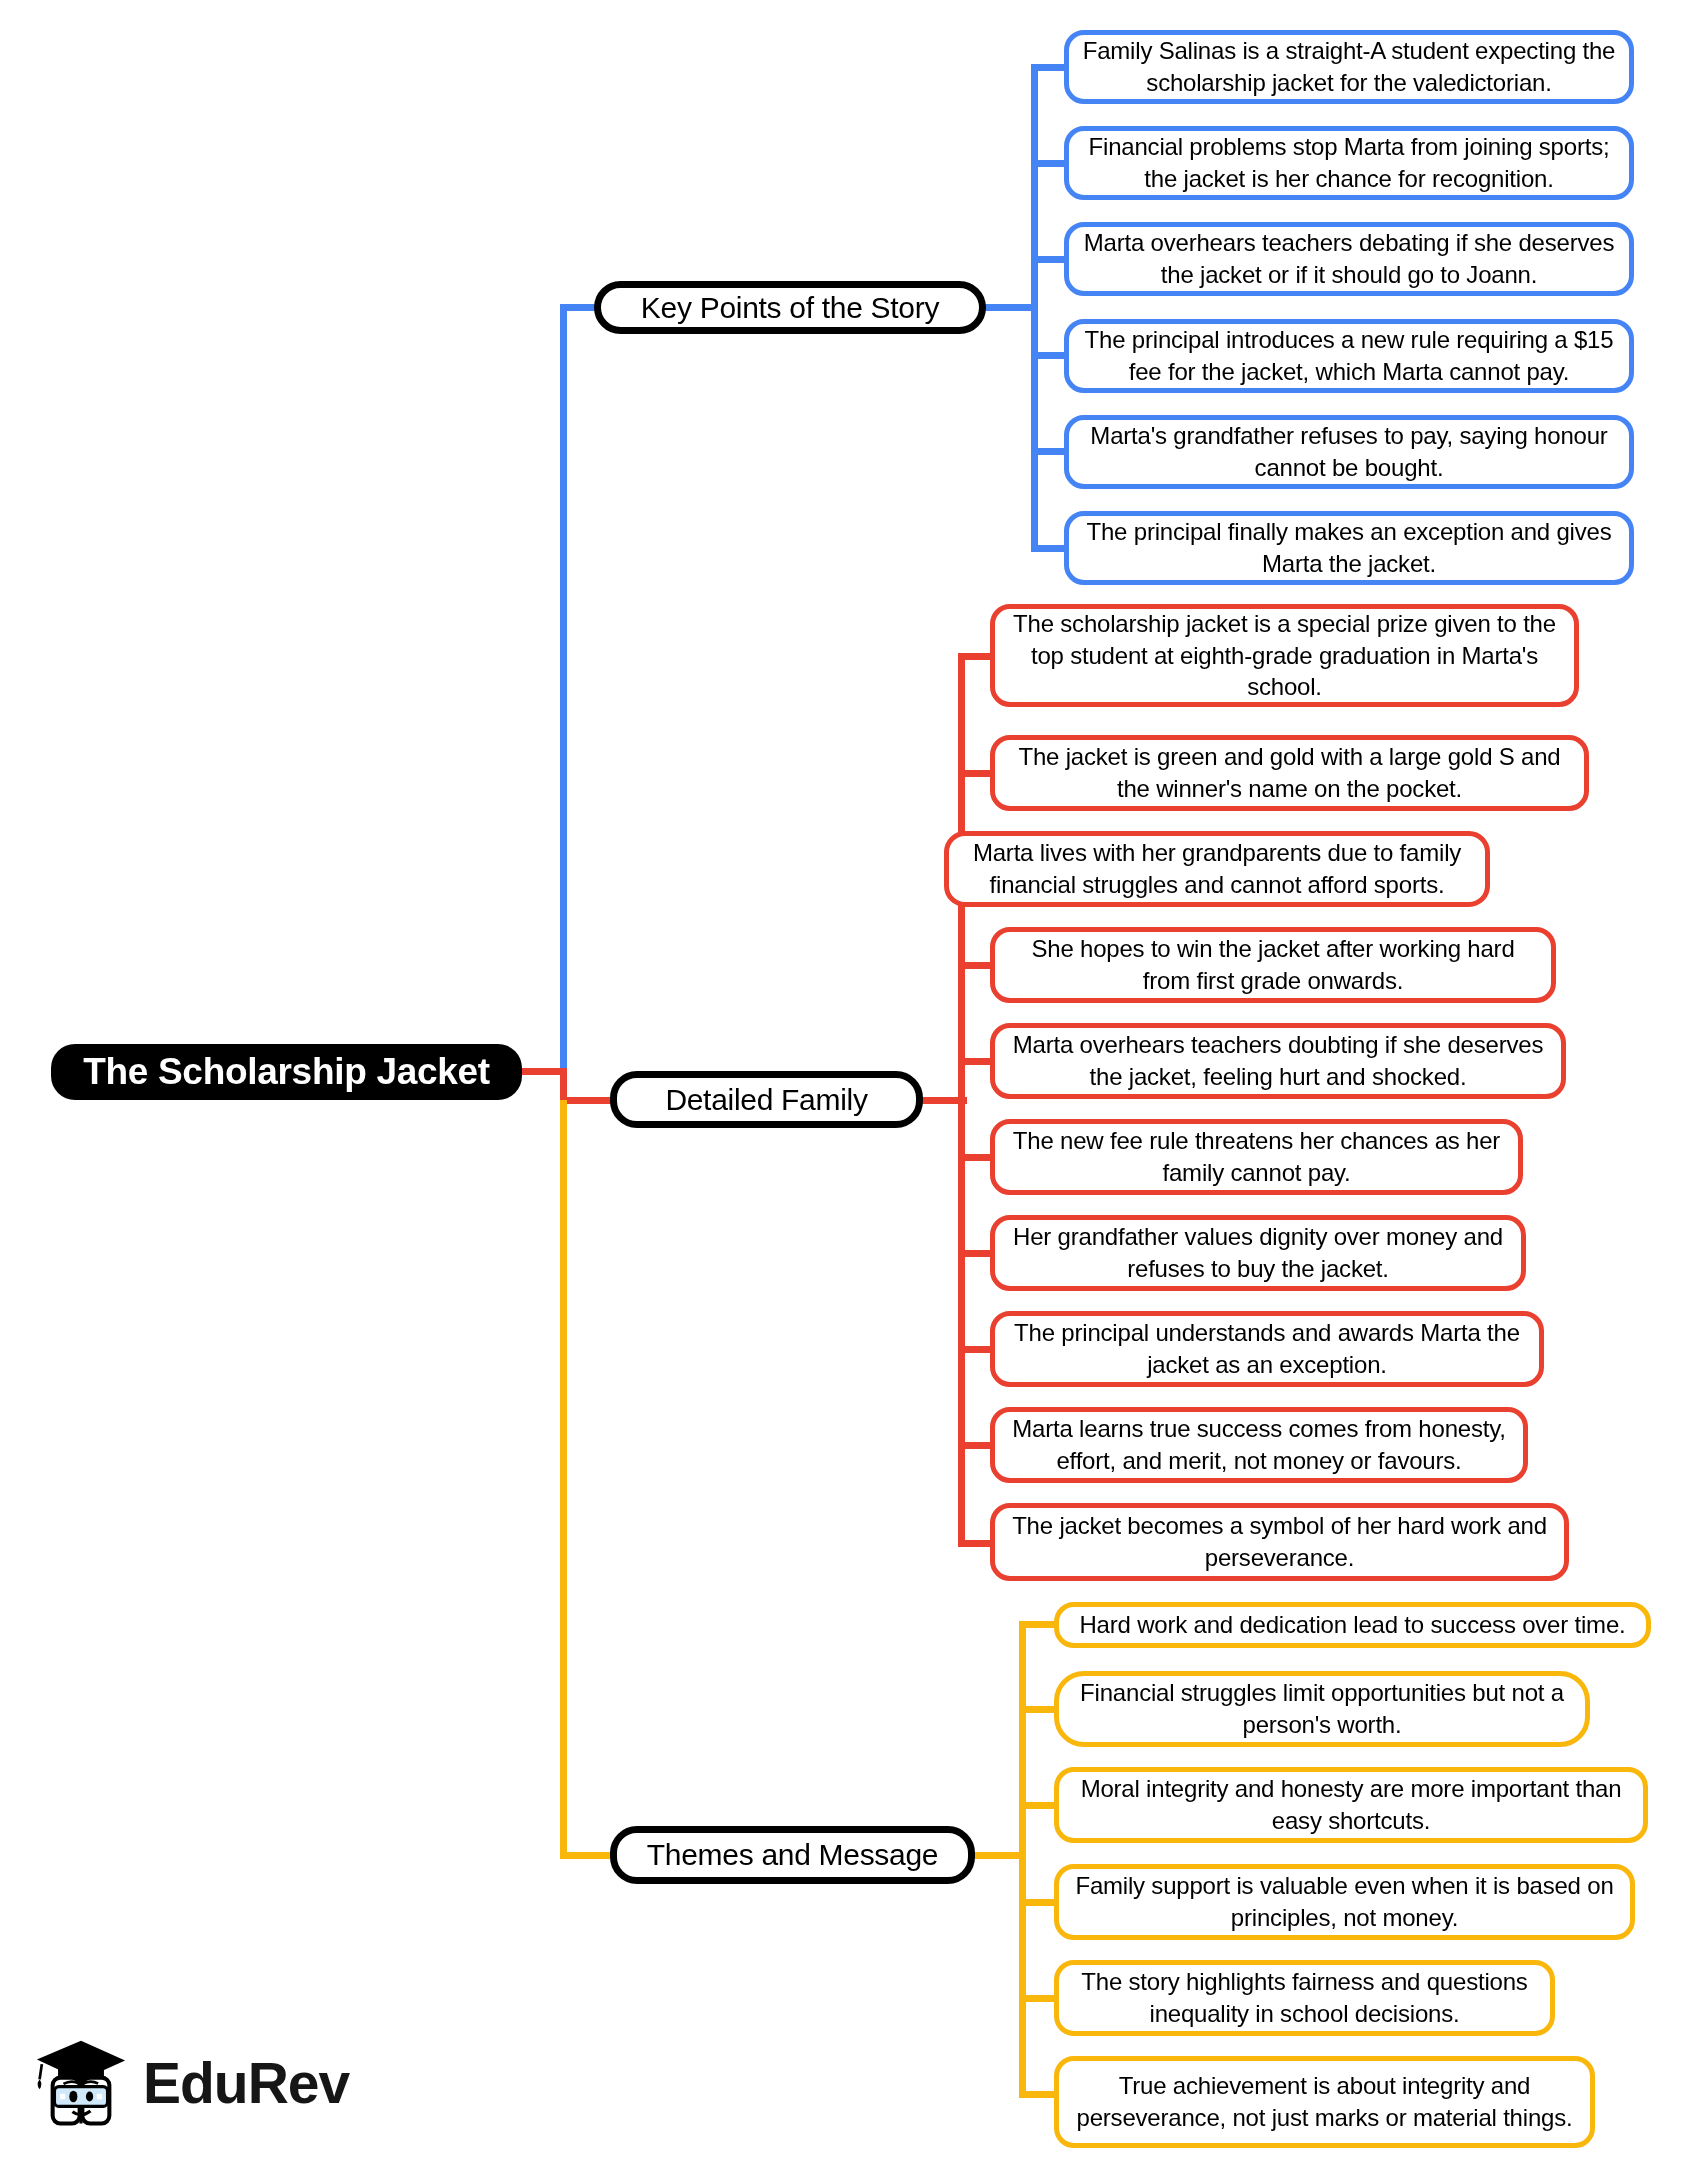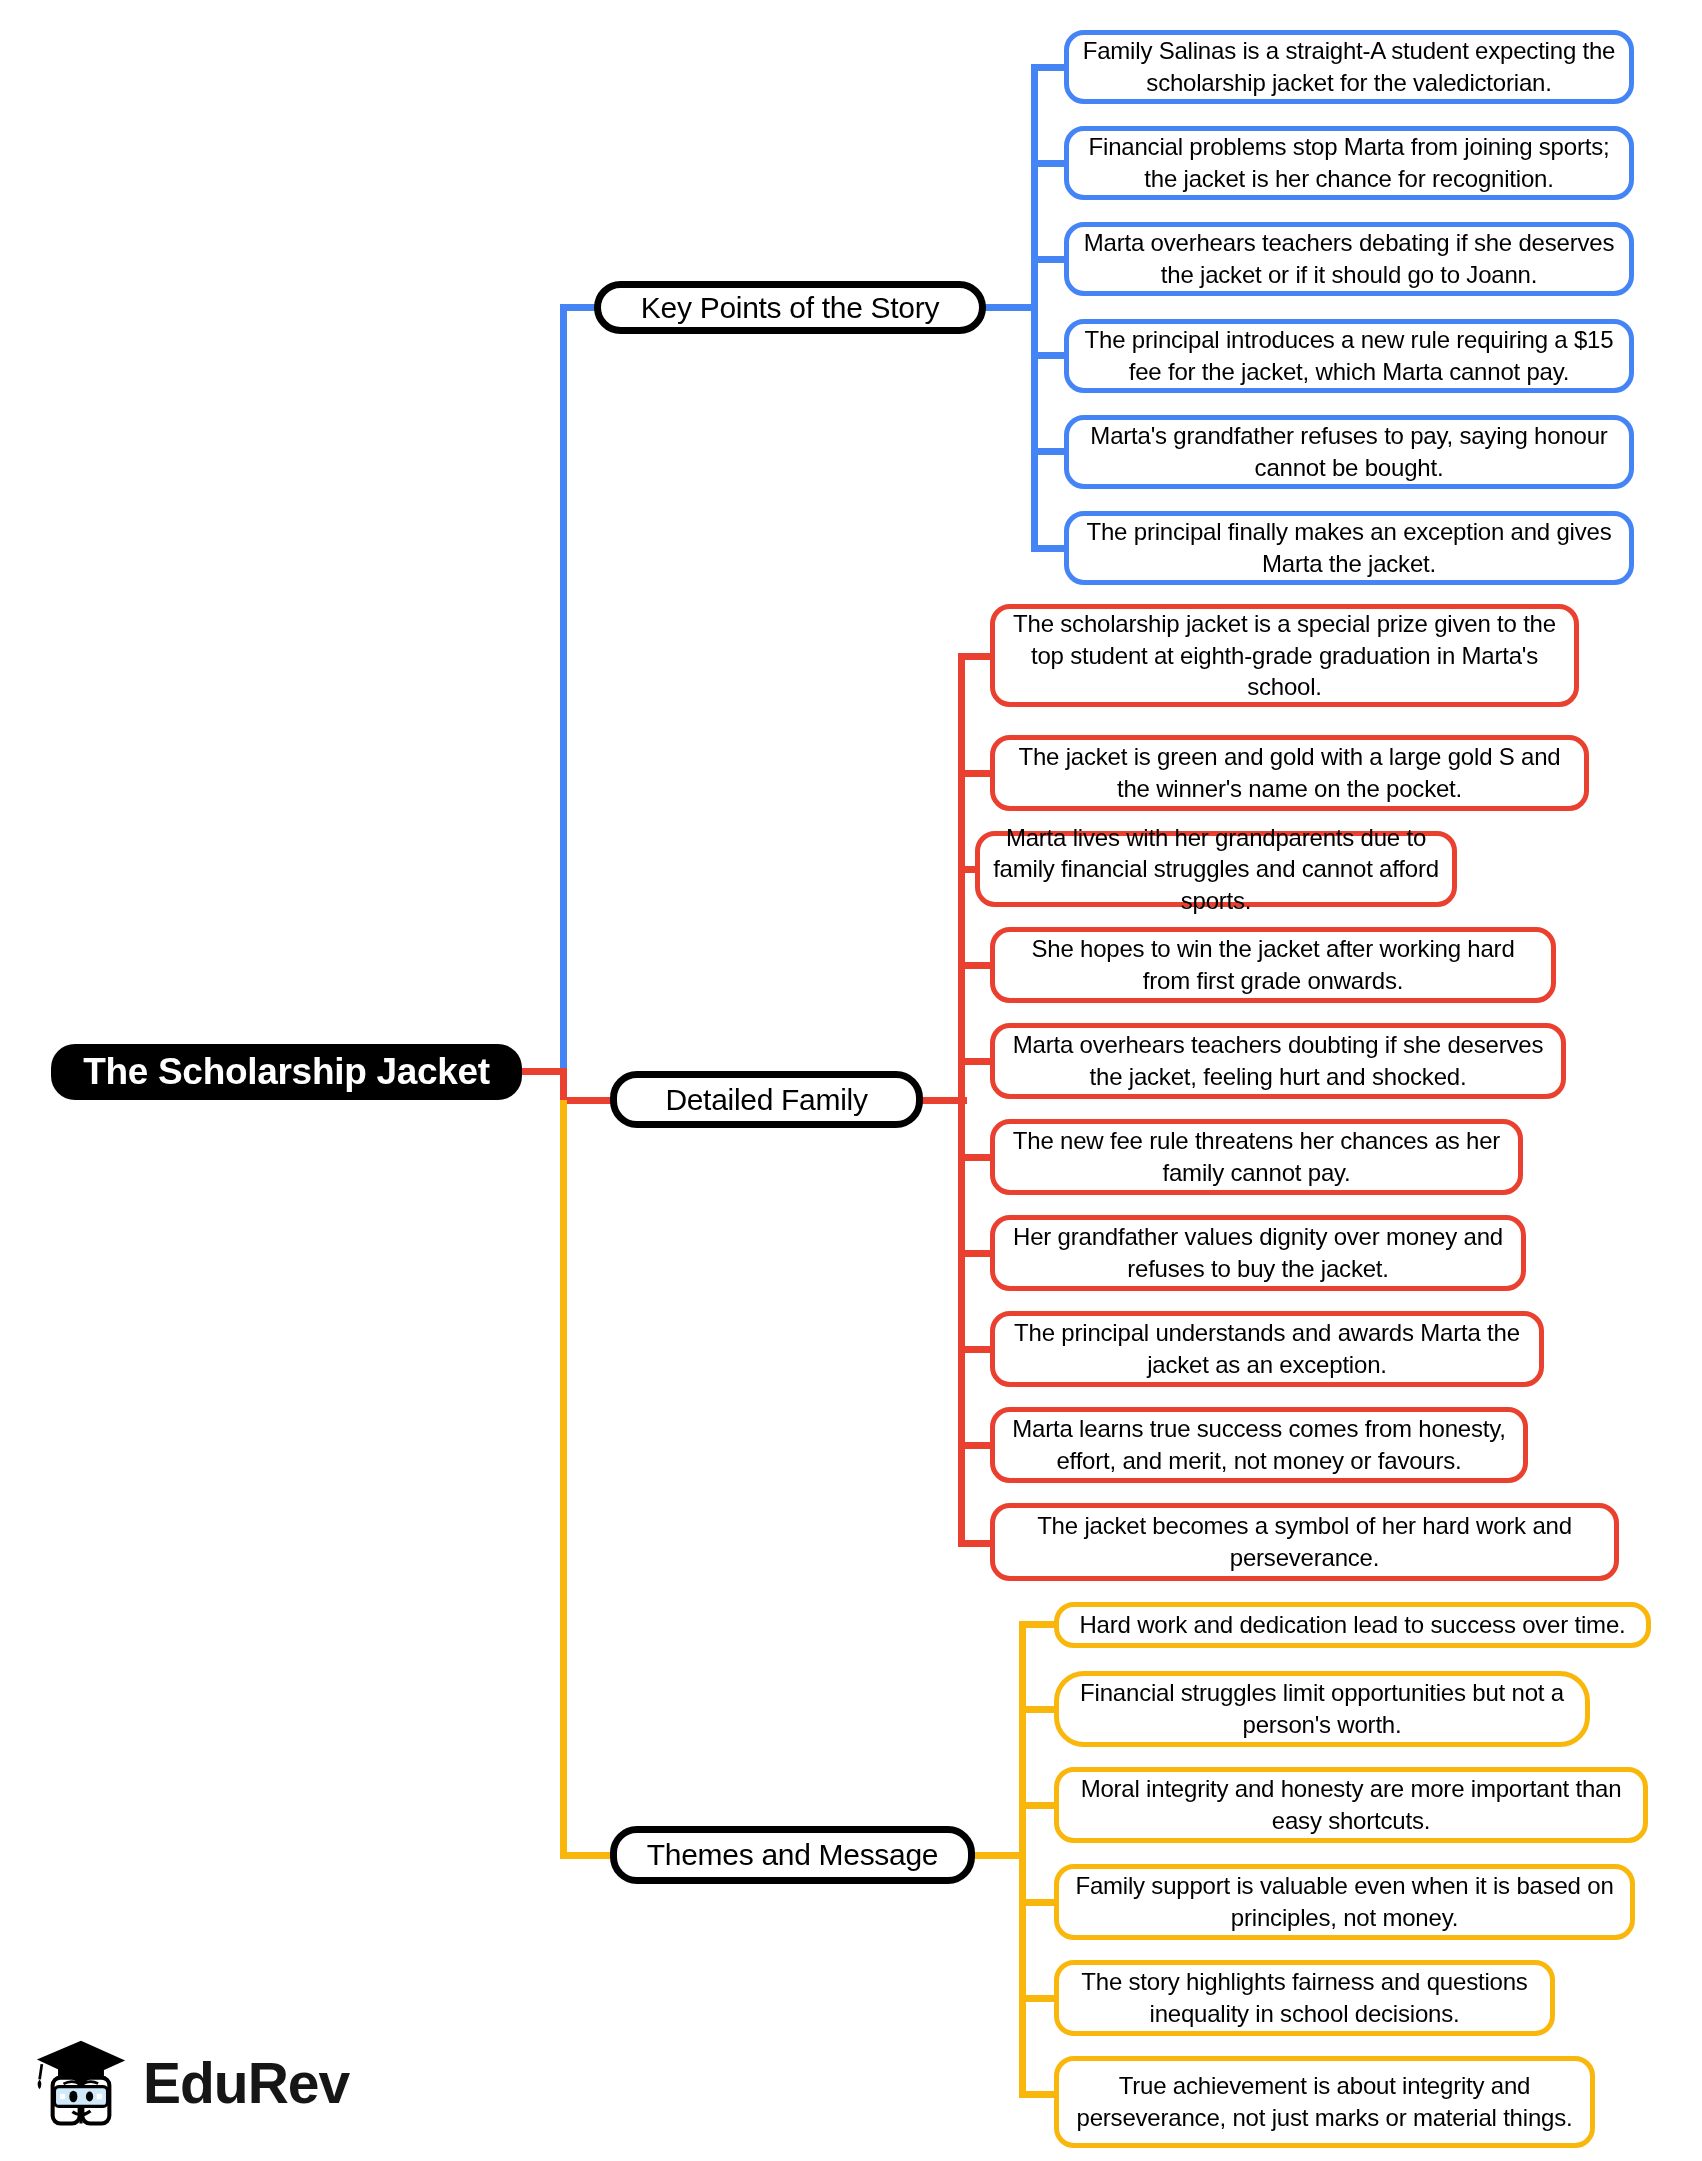--- a/index.html
+++ b/index.html
@@ -76,28 +76,28 @@
 
   <div class="leaf b-blue" style="left:1064px;top:30px;width:570px;height:74px;">Family Salinas is a straight-A student expecting the scholarship jacket for the valedictorian.</div>
   <div class="leaf b-blue" style="left:1064px;top:126px;width:570px;height:74px;">Financial problems stop Marta from joining sports; the jacket is her chance for recognition.</div>
   <div class="leaf b-blue" style="left:1064px;top:222px;width:570px;height:74px;">Marta overhears teachers debating if she deserves the jacket or if it should go to Joann.</div>
   <div class="leaf b-blue" style="left:1064px;top:319px;width:570px;height:74px;">The principal introduces a new rule requiring a $15 fee for the jacket, which Marta cannot pay.</div>
   <div class="leaf b-blue" style="left:1064px;top:415px;width:570px;height:74px;">Marta's grandfather refuses to pay, saying honour cannot be bought.</div>
   <div class="leaf b-blue" style="left:1064px;top:511px;width:570px;height:74px;">The principal finally makes an exception and gives Marta the jacket.</div>
 
   <div class="leaf b-red" style="left:990px;top:604px;width:589px;height:103px;">The scholarship jacket is a special prize given to the top student at eighth-grade graduation in Marta's school.</div>
   <div class="leaf b-red" style="left:990px;top:735px;width:599px;height:76px;">The jacket is green and gold with a large gold S and the winner's name on the pocket.</div>
-  <div class="leaf b-red" style="left:975px;top:831px;width:482px;height:76px;">Marta lives with her grandparents due to family financial struggles and cannot afford sports.</div>
+  <div class="leaf b-red" style="left:944px;top:831px;width:546px;height:76px;border-radius:21px;">Marta lives with her grandparents due to family financial struggles and cannot afford sports.</div>
   <div class="leaf b-red" style="left:990px;top:927px;width:566px;height:76px;">She hopes to win the jacket after working hard from first grade onwards.</div>
   <div class="leaf b-red" style="left:990px;top:1023px;width:576px;height:76px;">Marta overhears teachers doubting if she deserves the jacket, feeling hurt and shocked.</div>
   <div class="leaf b-red" style="left:990px;top:1119px;width:533px;height:76px;">The new fee rule threatens her chances as her family cannot pay.</div>
   <div class="leaf b-red" style="left:990px;top:1215px;width:536px;height:76px;">Her grandfather values dignity over money and refuses to buy the jacket.</div>
   <div class="leaf b-red" style="left:990px;top:1311px;width:554px;height:76px;">The principal understands and awards Marta the jacket as an exception.</div>
   <div class="leaf b-red" style="left:990px;top:1407px;width:538px;height:76px;">Marta learns true success comes from honesty, effort, and merit, not money or favours.</div>
-  <div class="leaf b-red" style="left:990px;top:1503px;width:629px;height:78px;">The jacket becomes a symbol of her hard work and perseverance.</div>
+  <div class="leaf b-red" style="left:990px;top:1503px;width:579px;height:78px;">The jacket becomes a symbol of her hard work and perseverance.</div>
 
   <div class="leaf b-yellow" style="left:1054px;top:1602px;width:597px;height:46px;">Hard work and dedication lead to success over time.</div>
   <div class="leaf b-yellow" style="left:1054px;top:1671px;width:536px;height:76px;border-radius:30px;">Financial struggles limit opportunities but not a person's worth.</div>
   <div class="leaf b-yellow" style="left:1054px;top:1767px;width:594px;height:76px;">Moral integrity and honesty are more important than easy shortcuts.</div>
   <div class="leaf b-yellow" style="left:1054px;top:1864px;width:581px;height:76px;">Family support is valuable even when it is based on principles, not money.</div>
   <div class="leaf b-yellow" style="left:1054px;top:1960px;width:501px;height:76px;">The story highlights fairness and questions inequality in school decisions.</div>
   <div class="leaf b-yellow" style="left:1054px;top:2056px;width:541px;height:92px;">True achievement is about integrity and perseverance, not just marks or material things.</div>
 
   <div class="logo">
     <span style="display:inline-block;line-height:0;">

